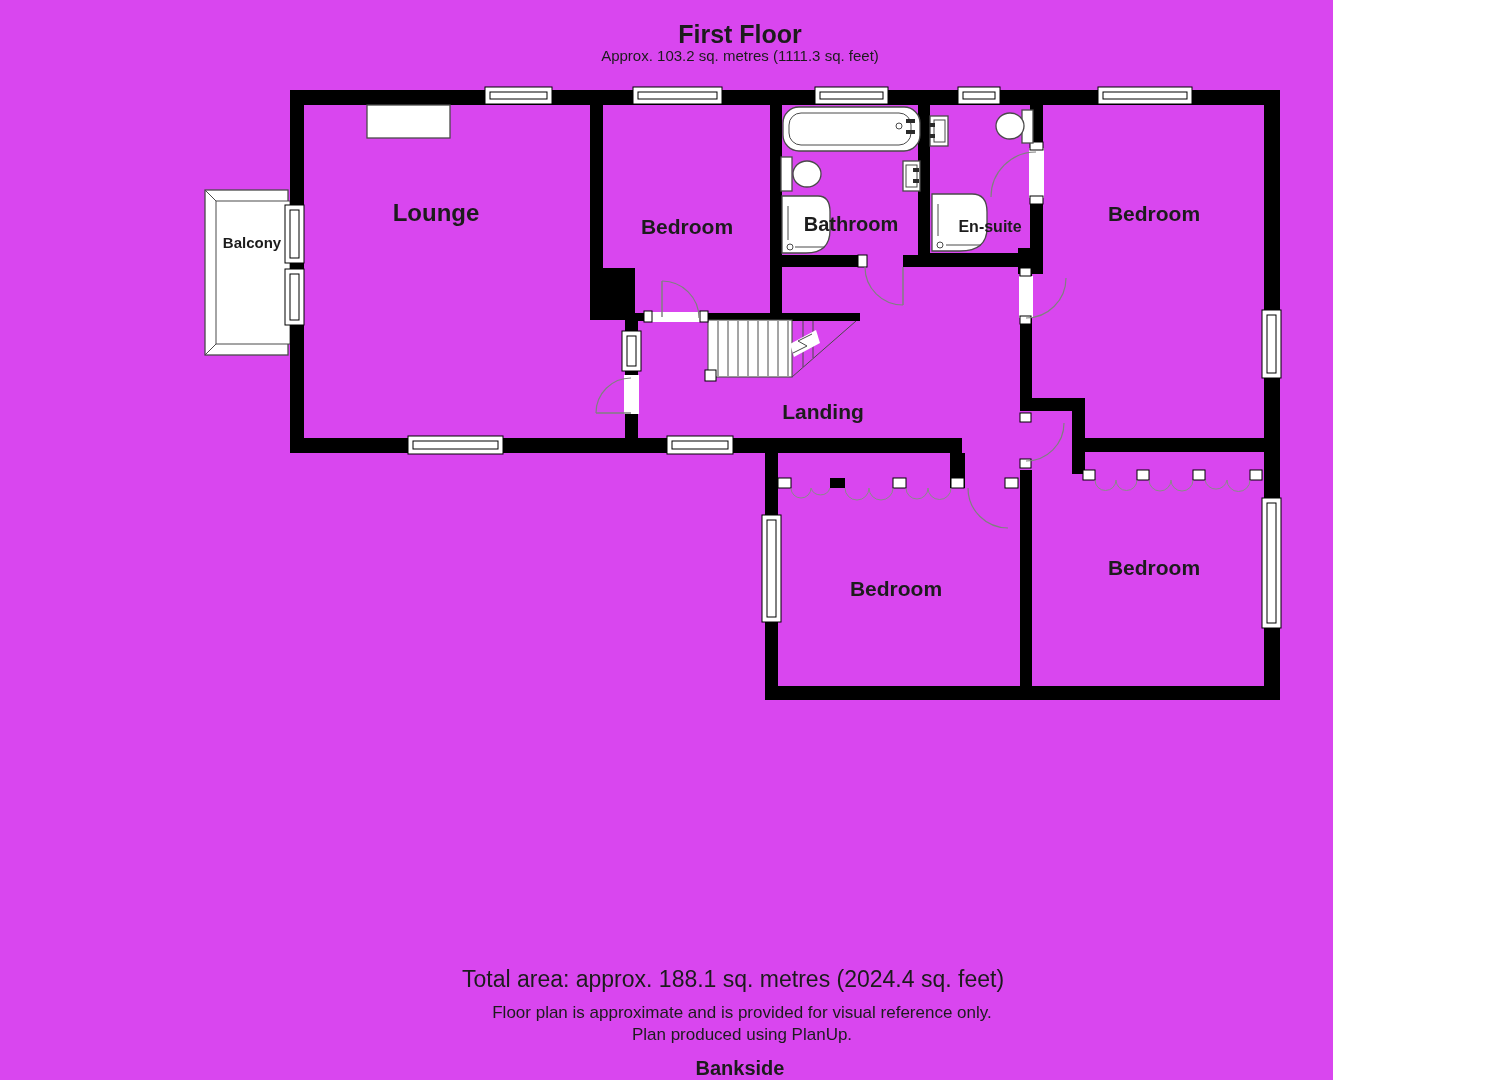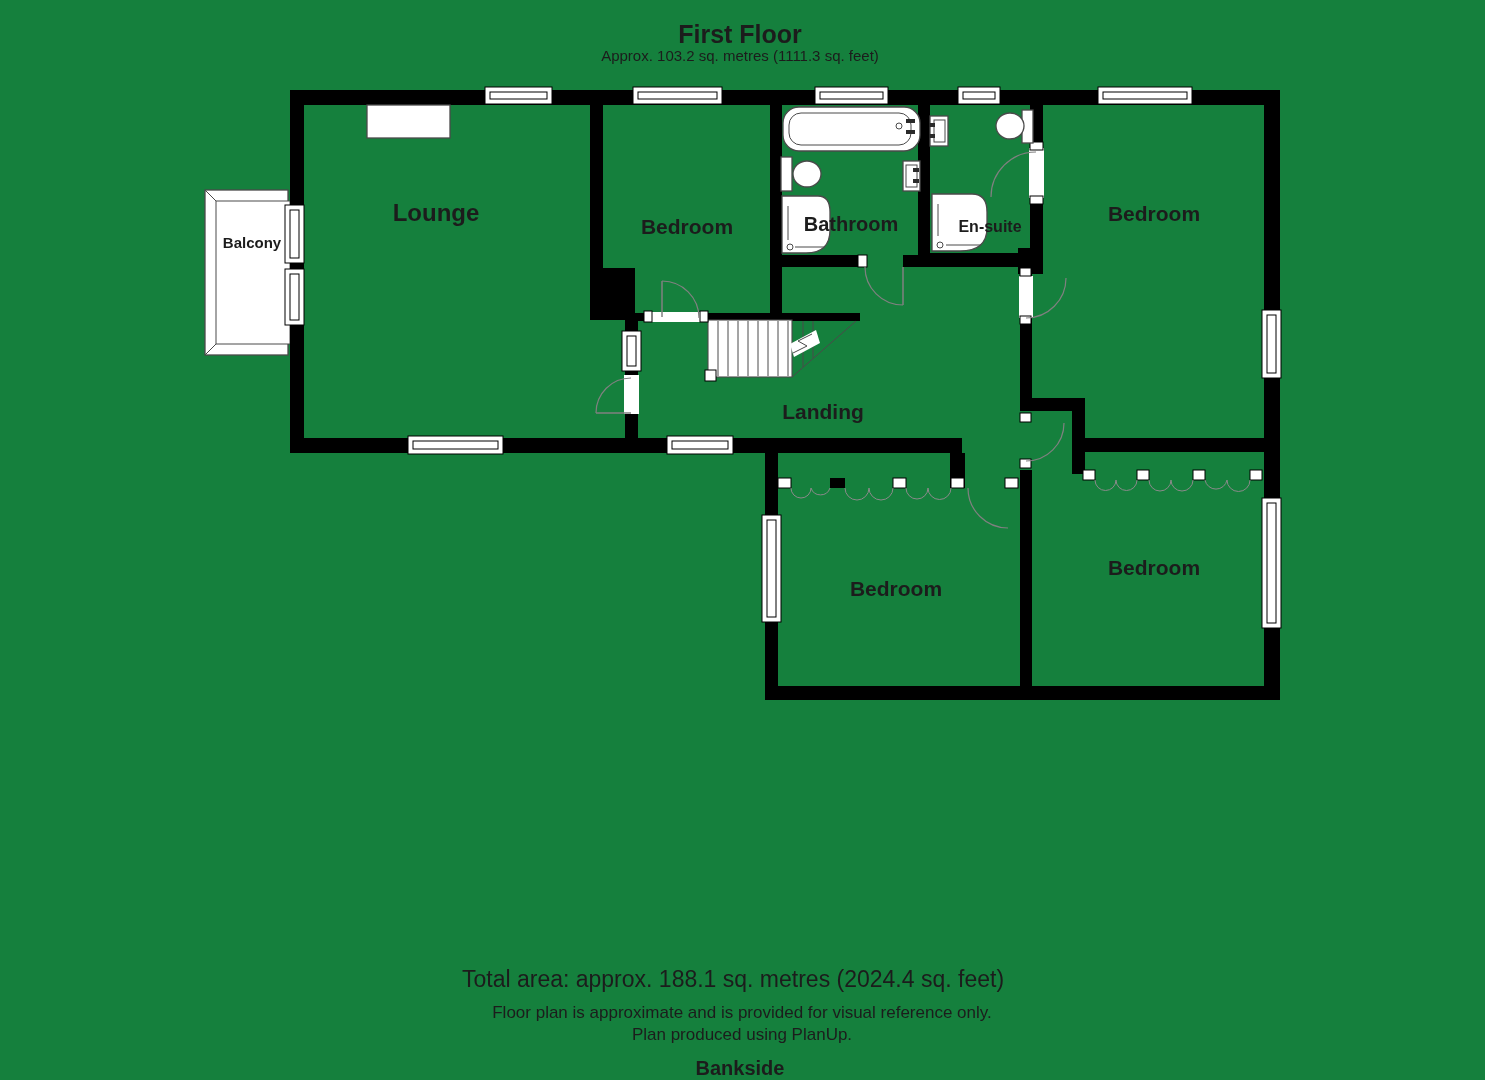--- a/index.html
+++ b/index.html
@@ -1,16 +1,16 @@
 <!DOCTYPE html>
 <html><head>
 <meta charset="utf-8">
 <style>
   html,body{margin:0;padding:0;background:#fff;}
-  .page{position:relative;width:1485px;height:1080px;background:#15803d;overflow:hidden;}
+  .page{position:relative;width:1333px;height:1080px;background:#d946ef;overflow:hidden;}
   svg{display:block;}
   .wall{fill:#000;stroke:none;}
   .win{fill:#fff;stroke:#000;stroke-width:1;}
   .win-in{fill:none;stroke:#000;stroke-width:1;}
   .gap{fill:#fff;stroke:none;}
   .jamb{fill:#fff;stroke:#000;stroke-width:1;}
   .fix{fill:#fff;stroke:#4a4a4a;stroke-width:1.3;}
   .fxline{fill:none;stroke:#4a4a4a;stroke-width:1;}
   .dark{fill:#2a2a2a;stroke:none;}
   .arc{fill:none;stroke:#808080;stroke-width:1.2;}

